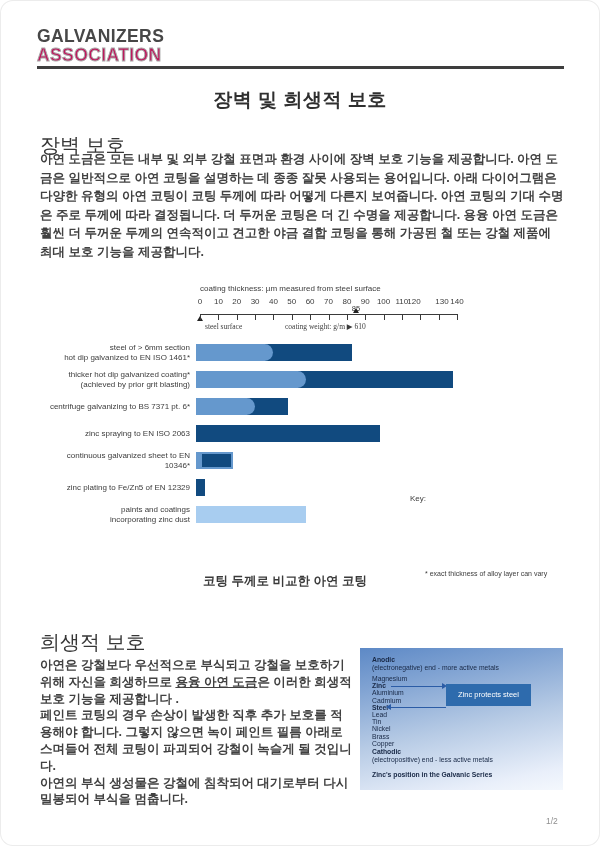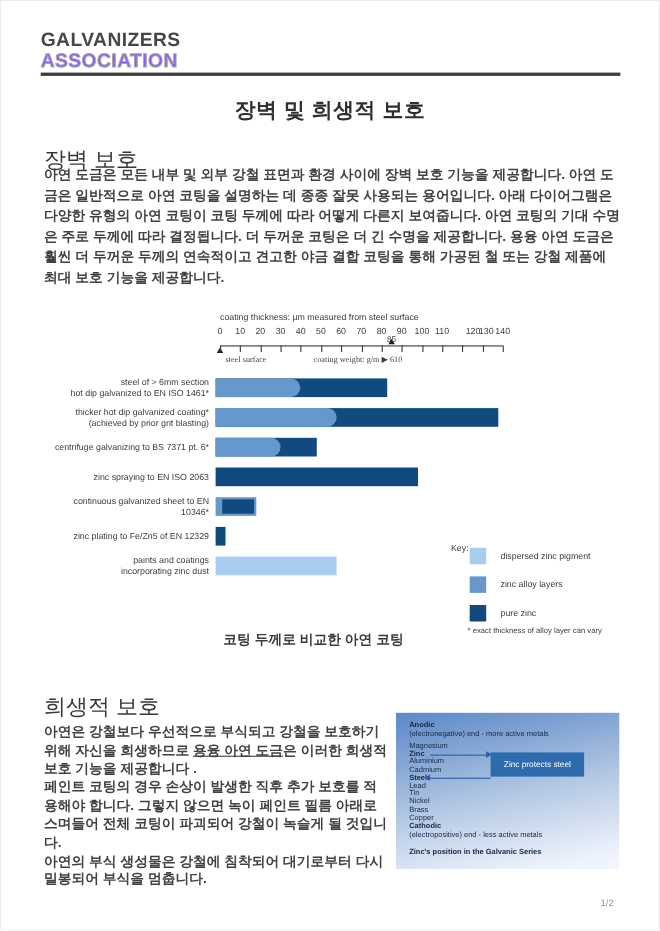--- a/index.html
+++ b/index.html
@@ -1,26 +1,26 @@
 <!DOCTYPE html>
 <html><head>
 <meta charset="utf-8">
 <style>
   * { margin:0; padding:0; box-sizing:border-box; }
   html,body { background:#ffffff; }
   .page {
     position:relative; width:600px; height:846px; background:#ffffff;
     font-family:"Liberation Sans","DejaVu Sans",sans-serif;
     box-shadow: inset 0 0 0 1px #ececec;
-    overflow:hidden; color:#3f3f3f;
+    overflow:hidden; color:#3f3f3f;border-radius:13px;
   }
   
   .logo { position:absolute; left:37px; top:27px; }
   .logo-1 { font-size:17.5px; font-weight:700; color:#474747; letter-spacing:.4px; line-height:19px; }
-  .logo-2 { font-size:17.5px; font-weight:700; color:#8b5cf6; -webkit-text-stroke:0.9px #a9a9a9; letter-spacing:.4px; line-height:19px; }
+  .logo-2 { font-size:17.5px; font-weight:700; color:#be185d; -webkit-text-stroke:0.9px #a9a9a9; letter-spacing:.4px; line-height:19px; }
   .rule { position:absolute; left:37px; top:66px; width:527px; height:2.5px; background:#3e3e3e; }
   .doc-title { position:absolute; left:0; top:87px; width:600px; text-align:center;
                font-size:19px; font-weight:600; color:#2f2f2f; letter-spacing:.5px; }
   
   .h2 { position:absolute; left:40px; font-size:20px; font-weight:500; color:#363636; }
   .h2.s1 { top:132px; }
   .h2.s2 { top:629px; }
   .body-text { position:absolute; left:40px; top:150px; width:524px;
                font-size:12.5px; line-height:18.5px; font-weight:600; color:#414141; }
   .sac-text { position:absolute; left:40px; top:657px; width:314px;
@@ -117,21 +117,21 @@
         <span class="tlab" style="left:128.5px">70</span>
         <i class="tick" style="left:128.5px"></i>
         <span class="tlab" style="left:146.9px">80</span>
         <i class="tick" style="left:146.9px"></i>
         <span class="tlab" style="left:165.2px">90</span>
         <i class="tick" style="left:165.2px"></i>
         <span class="tlab" style="left:183.6px">100</span>
         <i class="tick" style="left:183.6px"></i>
         <span class="tlab" style="left:201.9px">110</span>
         <i class="tick" style="left:201.9px"></i>
-        <span class="tlab" style="left:230px">120</span>
+        <span class="tlab" style="left:214px">120</span>
         <i class="tick" style="left:220.3px"></i>
         <span class="tlab" style="left:242px">130</span>
         <i class="tick" style="left:238.6px"></i>
         <span class="tlab" style="left:257.0px">140</span>
         <i class="tick" style="left:257.0px"></i>
         <span class="mlab" style="left:156.0px">85</span>
         <div class="tri-up m-tri" style="left:156.0px"></div>
       </div>
     <div class="rows">
         <div class="crow">
@@ -192,34 +192,20 @@
           <div class="clabel">
             <div>paints and coatings</div>
             <div>incorporating zinc dust</div>
           </div>
           <div class="cbars">
             <div class="seg" style="width:110.1px;background:#a8cdf0"></div>
           </div>
         </div>
       </div>
     <div class="key-title">Key:</div>
-    <div class="key-items">
-        <div class="key-item">
-          <div class="swatch" style="background:#a8cdf0"></div>
-          <span>dispersed zinc pigment</span>
-        </div>
-        <div class="key-item">
-          <div class="swatch" style="background:#6598cd"></div>
-          <span>zinc alloy layers</span>
-        </div>
-        <div class="key-item">
-          <div class="swatch" style="background:#114a7f"></div>
-          <span>pure zinc</span>
-        </div>
-      </div>
     <div class="footnote">* exact thickness of alloy layer can vary</div>
     <div class="chart-caption">코팅 두께로 비교한 아연 코팅</div>
   </div>
 
   <div class="h2 s2">희생적 보호</div>
   <div class="sac-text">
     <span>아연은 강철보다 우선적으로 부식되고 강철을 보호하기 위해 자신을 희생하므로 </span><a href="#">용융 아연 도금</a><span>은 이러한 희생적 보호 기능을 제공합니다 .</span>
     <div>페인트 코팅의 경우 손상이 발생한 직후 추가 보호를 적용해야 합니다. 그렇지 않으면 녹이 페인트 필름 아래로 스며들어 전체 코팅이 파괴되어 강철이 녹슬게 될 것입니다.</div>
     <div>아연의 부식 생성물은 강철에 침착되어 대기로부터 다시 밀봉되어 부식을 멈춥니다.</div>
   </div>

